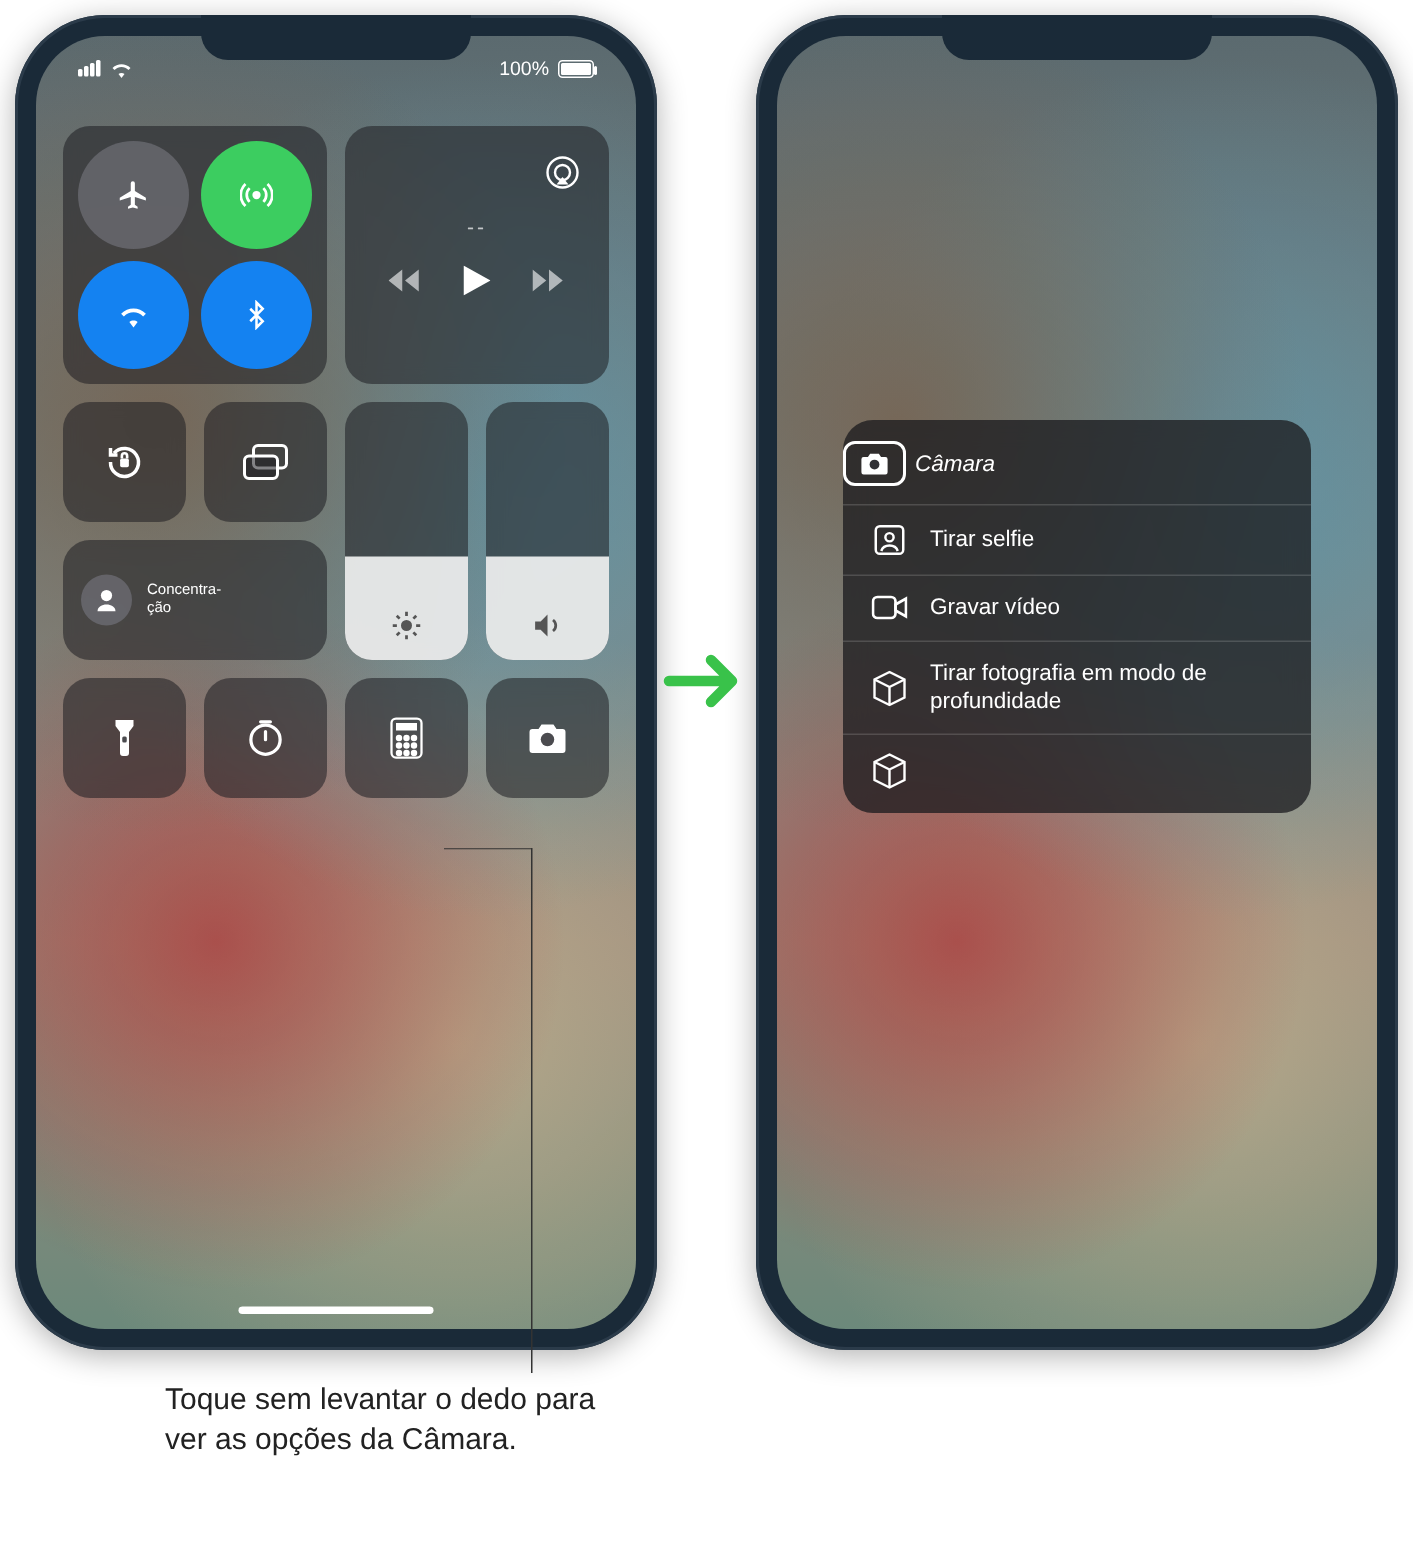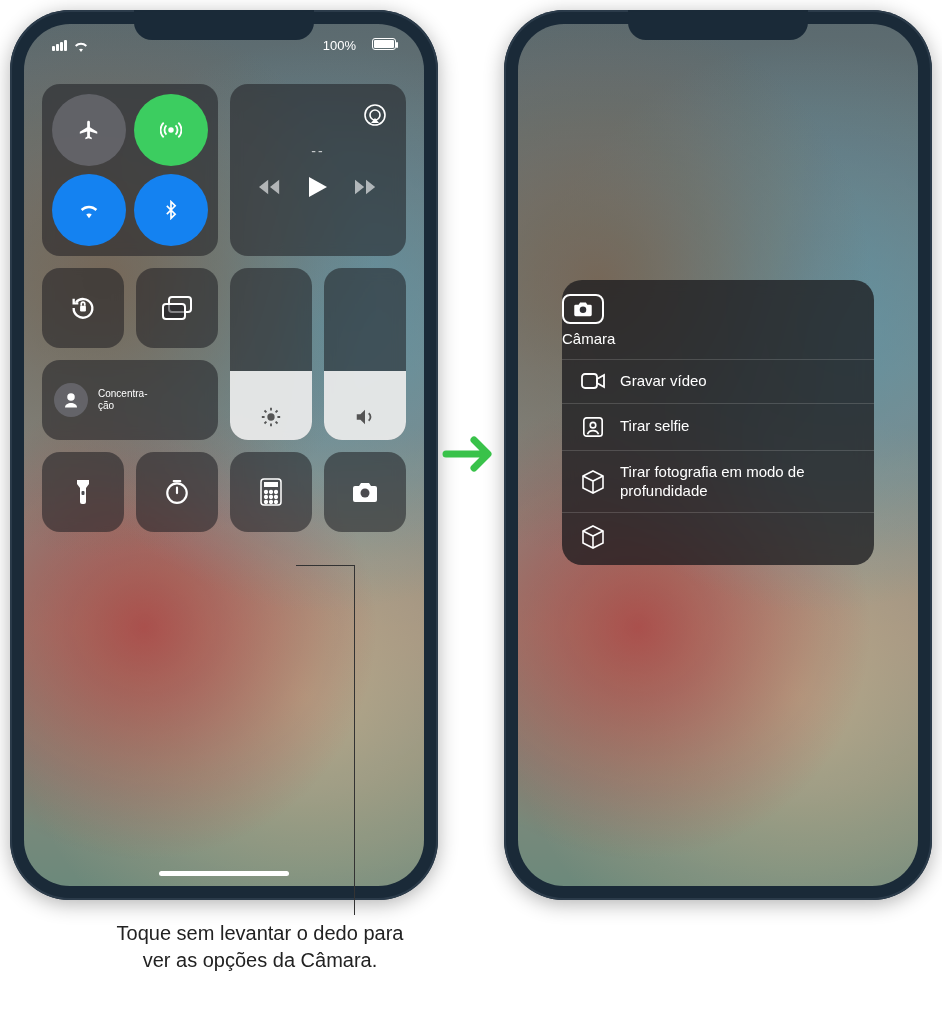--- a/index.html
+++ b/index.html
@@ -57,21 +57,21 @@
     top: 14px;
     left: 0; right: 0;
     display: flex;
     justify-content: space-between;
     padding: 0 28px;
     color: #fff;
     font-size: 13px;
     z-index: 40;
   }
   .sb-left { display: flex; gap: 6px; align-items: center; }
-  .sb-right { display: flex; gap: 16px; align-items: flex-start; }
+  .sb-right { display: flex; gap: 6px; align-items: center; }
   .signal-bars { display: flex; gap: 1px; align-items: flex-end; }
   .signal-bars span { width: 3px; background: #fff; border-radius: 1px; }
   .signal-bars span:nth-child(1){height:5px;}
   .signal-bars span:nth-child(2){height:7px;}
   .signal-bars span:nth-child(3){height:9px;}
   .signal-bars span:nth-child(4){height:11px;}
   .wifi-ic, .battery-ic { display:inline-block; }
   .battery-ic { width:24px; height:12px; border:1px solid #fff; border-radius:3px; position:relative; }
   .battery-ic::after { content:""; position:absolute; right:-3px; top:3px; width:2px; height:6px; background:#fff; border-radius:1px;}
   .battery-ic .fill { position:absolute; left:1px; top:1px; bottom:1px; width:20px; background:#fff; border-radius:1px;}
@@ -163,22 +163,23 @@
     top: 256px;
     left: 44px;
     right: 44px;
     background: rgba(25,25,30,0.75);
     border-radius: 20px;
     color:#fff;
     padding-bottom:4px;
     backdrop-filter: blur(8px);
   }
   .camera-menu-header {
-    display:flex; flex-direction:column; align-items:flex-start; gap:6px;
+    display:flex; flex-direction:row; align-items:center; gap:6px;
     padding:14px 0 12px 0;
+    font-style:italic;
   }
   .camera-pill {
     width:42px; height:30px; border:2px solid #fff; border-radius:8px;
     display:flex; align-items:center; justify-content:center;
   }
   .camera-menu-title { font-size:15px; }
   .menu-item {
     display:flex; align-items:center; gap:14px;
     padding:12px 18px;
     border-top:1px solid rgba(255,255,255,0.15);
@@ -207,21 +208,20 @@
   .callout-line::before {
     content:"";
     position:absolute; top:0; left:-58px;
     width:58px; height:1px; background:#333;
   }
   .callout-text {
     position:absolute;
     left: 110px;
     top: 920px;
     width: 300px;
-    text-align:center;
     font-size:20px;
     color:#222;
     line-height:1.35;
   }
 
   svg { display:block; }
 </style>
 </head>
 <body>
 
@@ -409,37 +409,37 @@
             <svg width="22" height="16" viewBox="0 0 28 22" fill="#fff">
                 <path d="M4 5h4l2-3h8l2 3h4a2 2 0 0 1 2 2v12a2 2 0 0 1-2 2H4a2 2 0 0 1-2-2V7a2 2 0 0 1 2-2z"></path>
                 <circle cx="14" cy="12" r="4.5" fill="rgba(25,25,30,0.9)"></circle>
               </svg>
           </div>
           <div class="camera-menu-title">Câmara</div>
         </div>
 
         <div class="menu-item">
           <span class="mi-icon">
-            <svg width="24" height="18" viewBox="0 0 24 18" fill="none" stroke="#fff" stroke-width="1.8">
-                <rect x="1" y="2" width="15" height="14" rx="3"></rect>
-                <path d="M16 7l7-4v12l-7-4z"></path>
-              </svg>
-          </span>
-          <span>Gravar vídeo</span>
-        </div>
-
-        <div class="menu-item">
-          <span class="mi-icon">
             <svg width="22" height="22" viewBox="0 0 24 24" fill="none" stroke="#fff" stroke-width="1.8">
                 <rect x="2" y="2" width="20" height="20" rx="3"></rect>
                 <circle cx="12" cy="10" r="3"></circle>
                 <path d="M6 20c1-3 4-4 6-4s5 1 6 4"></path>
               </svg>
           </span>
           <span>Tirar selfie</span>
+        </div>
+
+        <div class="menu-item">
+          <span class="mi-icon">
+            <svg width="24" height="18" viewBox="0 0 24 18" fill="none" stroke="#fff" stroke-width="1.8">
+                <rect x="1" y="2" width="15" height="14" rx="3"></rect>
+                <path d="M16 7l7-4v12l-7-4z"></path>
+              </svg>
+          </span>
+          <span>Gravar vídeo</span>
         </div>
 
         <div class="menu-item">
           <span class="mi-icon">
             <svg width="22" height="24" viewBox="0 0 22 24" fill="none" stroke="#fff" stroke-width="1.6">
                 <path d="M11 1l10 5v12l-10 5L1 18V6l10-5z"></path>
                 <path d="M1 6l10 5 10-5M11 11v12"></path>
               </svg>
           </span>
           <span>Tirar fotografia em modo de profundidade</span>

